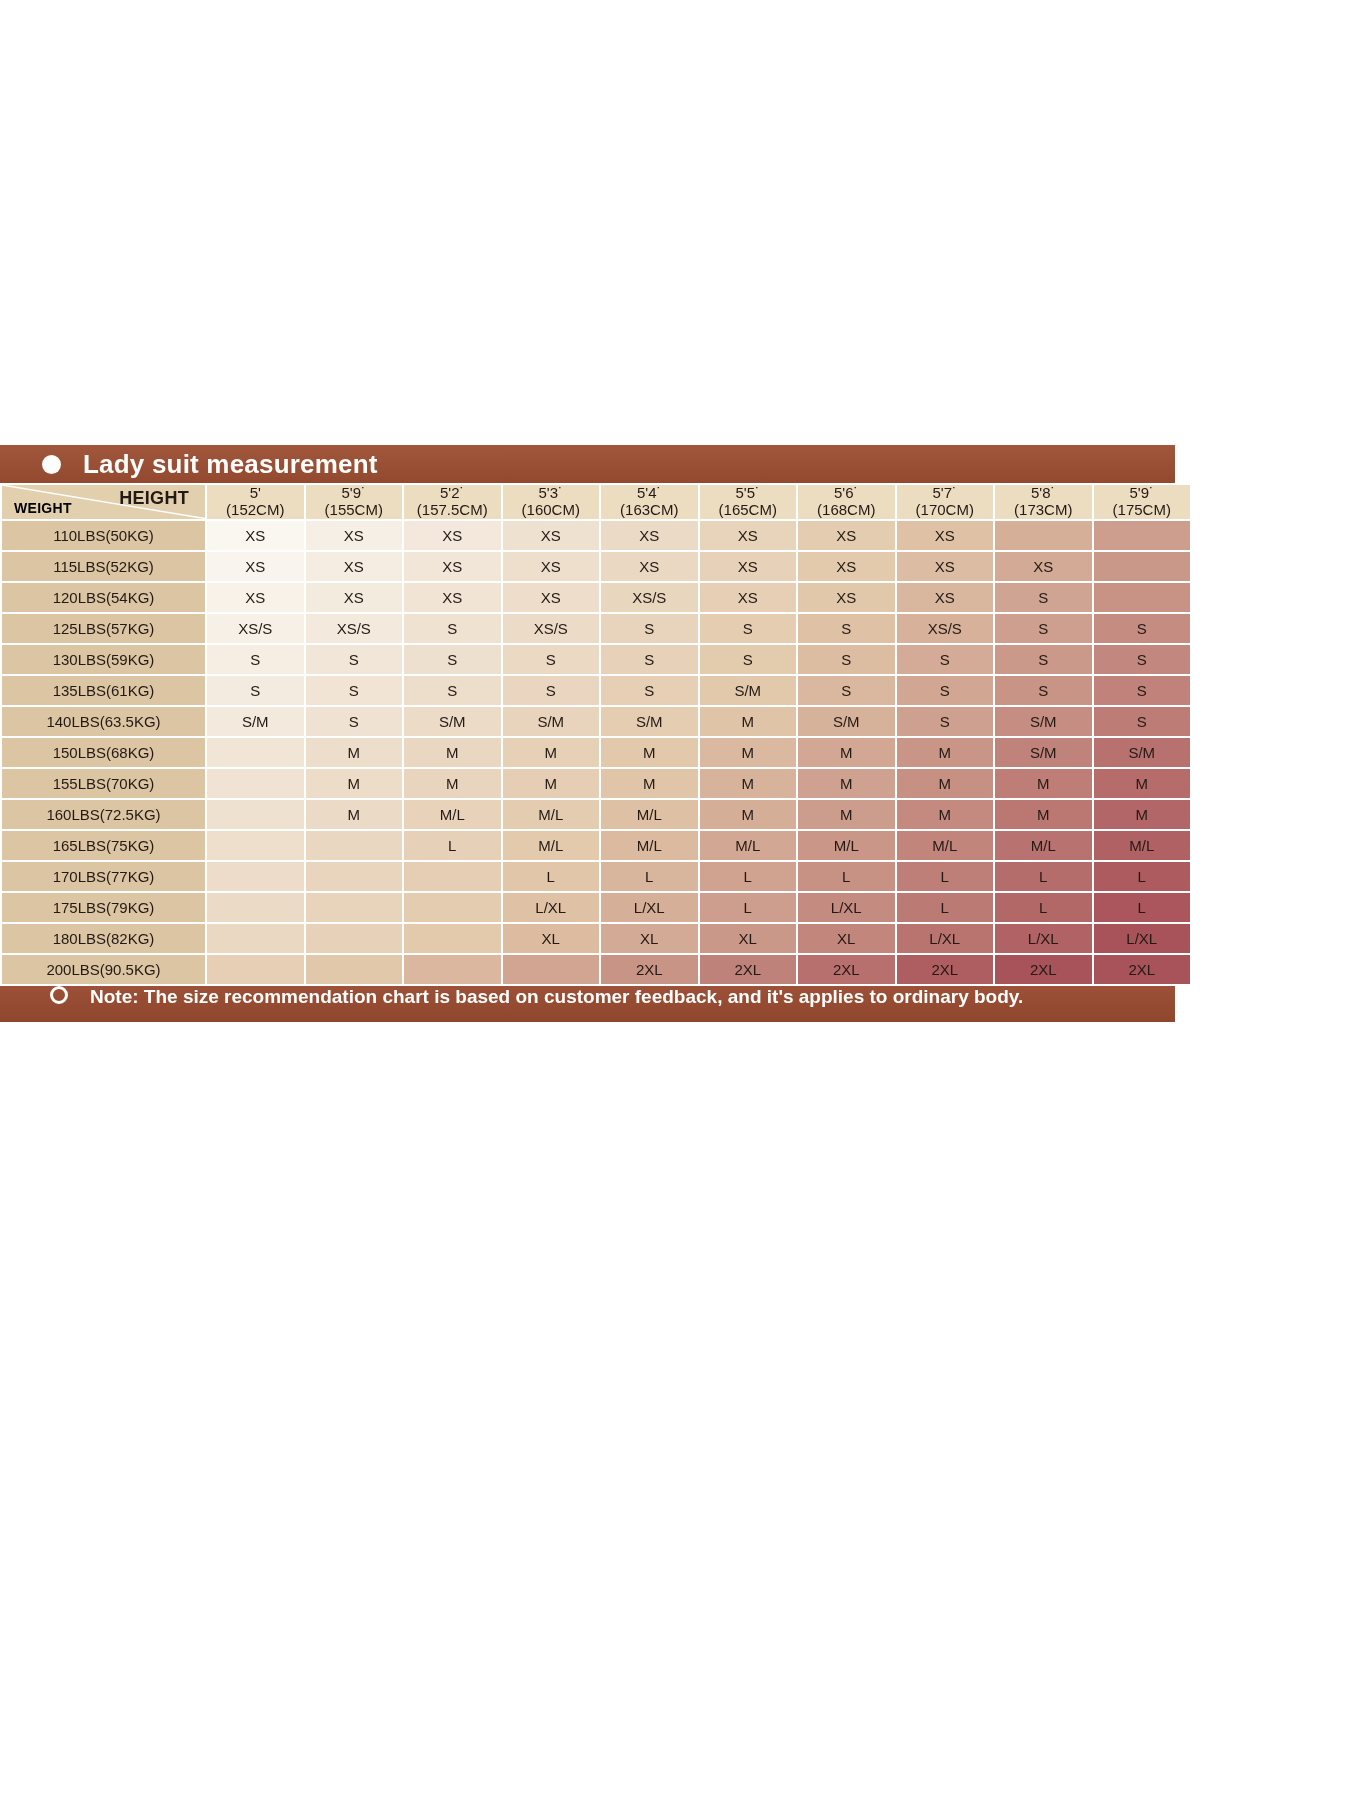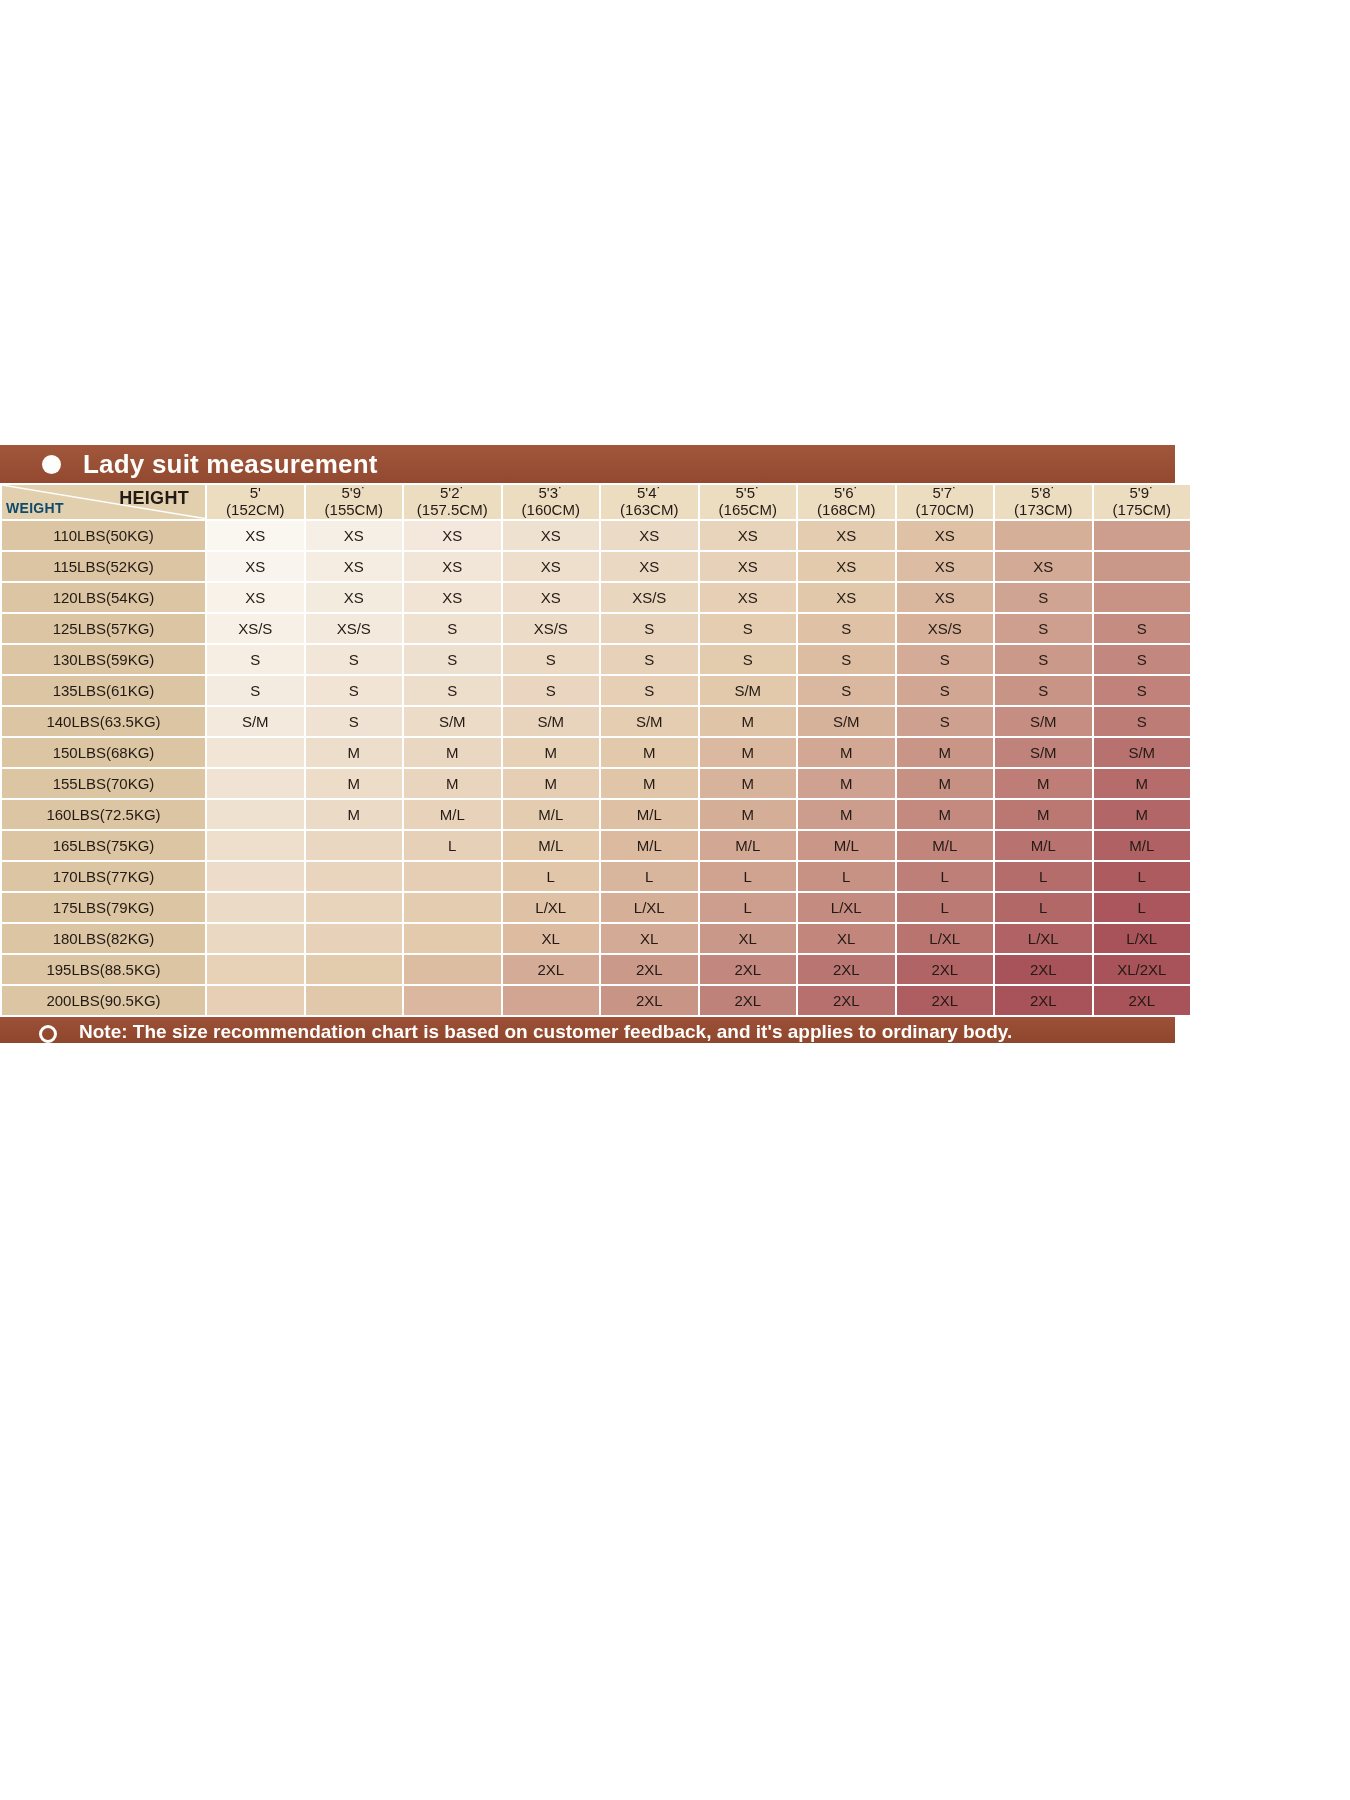--- a/index.html
+++ b/index.html
@@ -30,24 +30,24 @@
   .title-text{
     margin-left:22px;
     color:#fdfdfb;
     font-size:26px;
     font-weight:bold;
     letter-spacing:.2px;
     white-space:nowrap;
   }
   
   .note-bar{
-    height:26px;
+    height:36px;
     background:linear-gradient(180deg,#9c5138 0%,#8e462c 100%);
-    display:flex;align-items:flex-end;
-    padding-left:39px;
+    display:flex;align-items:flex-start;
+    padding-left:50px;
     box-sizing:border-box;
   }
   .note-ring{
     width:18px;height:18px;border-radius:50%;
     border:3px solid #fdfdfb;box-sizing:border-box;
     flex:0 0 auto;
   }
   .note-text{
     margin-left:22px;
     color:#fdfdfb;
@@ -85,22 +85,22 @@
   }
   td.corner .diag{
     position:absolute;left:0;top:0;width:100%;height:100%;
   }
   td.corner .lbl-h{
     position:absolute;right:16px;top:3px;
     font-size:18px;font-weight:bold;color:#231a15;
     letter-spacing:.3px;
   }
   td.corner .lbl-w{
-    position:absolute;left:4px;bottom:3px;
-    font-size:14px;font-weight:bold;color:#0c4a6e;
+    position:absolute;left:12px;bottom:3px;
+    font-size:14px;font-weight:bold;color:#000000;
     letter-spacing:.3px;
     text-align:right;
   }
   th.hhead{
     background:#ecdcc0;
     height:46px;
     font-size:14px;
     font-weight:bold;
     line-height:1.12;
     color:#231a15;
@@ -368,33 +368,20 @@
           <td style="background: rgb(227, 202, 173);"></td>
           <td style="background: rgb(220, 187, 161);">XL</td>
           <td style="background: rgb(211, 170, 149);">XL</td>
           <td style="background: rgb(202, 152, 137);">XL</td>
           <td style="background: rgb(194, 134, 125);">XL</td>
           <td style="background: rgb(185, 116, 112);">L/XL</td>
           <td style="background: rgb(176, 98, 100);">L/XL</td>
           <td style="background: rgb(168, 82, 89);">L/XL</td>
         </tr>
         <tr>
-          <td class="wlab">195LBS(88.5KG)</td>
-          <td style="background: rgb(231, 210, 184);"></td>
-          <td style="background: rgb(227, 203, 174);"></td>
-          <td style="background: rgb(220, 189, 162);"></td>
-          <td style="background: rgb(212, 171, 150);">2XL</td>
-          <td style="background: rgb(203, 153, 138);">2XL</td>
-          <td style="background: rgb(194, 135, 126);">2XL</td>
-          <td style="background: rgb(185, 117, 113);">2XL</td>
-          <td style="background: rgb(177, 100, 101);">2XL</td>
-          <td style="background: rgb(168, 82, 89);">2XL</td>
-          <td style="background: rgb(168, 82, 89);">XL/2XL</td>
-        </tr>
-        <tr>
           <td class="wlab">200LBS(90.5KG)</td>
           <td style="background: rgb(230, 207, 181);"></td>
           <td style="background: rgb(226, 200, 171);"></td>
           <td style="background: rgb(218, 183, 158);"></td>
           <td style="background: rgb(209, 165, 146);"></td>
           <td style="background: rgb(200, 148, 134);">2XL</td>
           <td style="background: rgb(191, 130, 122);">2XL</td>
           <td style="background: rgb(183, 112, 110);">2XL</td>
           <td style="background: rgb(174, 94, 97);">2XL</td>
           <td style="background: rgb(168, 82, 89);">2XL</td>

